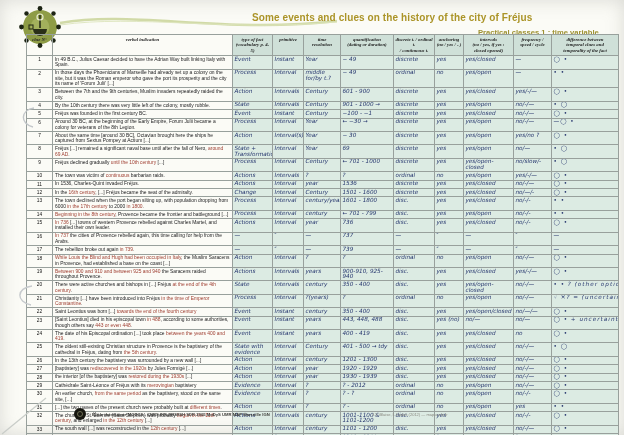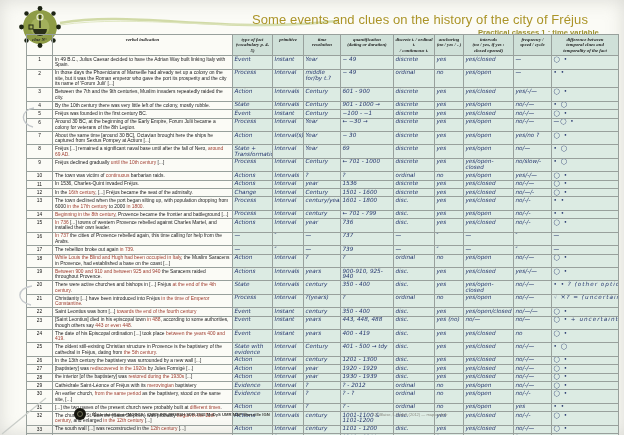--- a/index.html
+++ b/index.html
@@ -1,21 +1,21 @@
 <!DOCTYPE html>
 <html><head>
 <meta charset="utf-8">
 <style>
   html,body{margin:0;padding:0;}
   body{width:624px;height:435px;position:relative;background:#f0efe9;font-family:"Liberation Sans",sans-serif;overflow:hidden;}
   .paper{position:absolute;inset:0;background:#fbfbf6;box-shadow:inset 0 0 18px rgba(120,120,110,.25);}
   
   .logo{position:absolute;left:16px;top:3px;width:48px;height:48px;}
   .swoosh{position:absolute;left:42px;top:8px;width:300px;height:30px;}
-  .title{position:absolute;left:252px;top:12px;font-size:13px;font-weight:normal;color:#ab9428;letter-spacing:.1px;}
+  .title{position:absolute;left:252px;top:12px;font-size:10px;font-weight:bold;color:#ab9428;letter-spacing:.1px;}
   .subtitle{position:absolute;left:478px;top:28px;font-size:7.6px;font-weight:bold;color:#9d9130;}
   
   .tablewrap{position:absolute;left:26px;top:34px;width:592px;}
   table{border-collapse:collapse;table-layout:fixed;width:592px;border:1px solid #44493f;}
   td,th{border:0.5px solid #98a09c;overflow:hidden;vertical-align:top;}
   th{font-family:"Liberation Serif",serif;font-style:italic;font-weight:bold;font-size:4.8px;line-height:5.4px;padding:2px 1px;text-align:center;white-space:pre-line;color:#222;}
   th.tint{background:#cfe0d8;}
   .c-num{font-size:4.8px;line-height:5.4px;text-align:center;color:#111;padding-top:1px;}
   .c-verbal{font-size:4.9px;line-height:5.4px;color:#1c1c1e;padding:0.8px 2px;}
   .red{color:#9e3b2e;}

